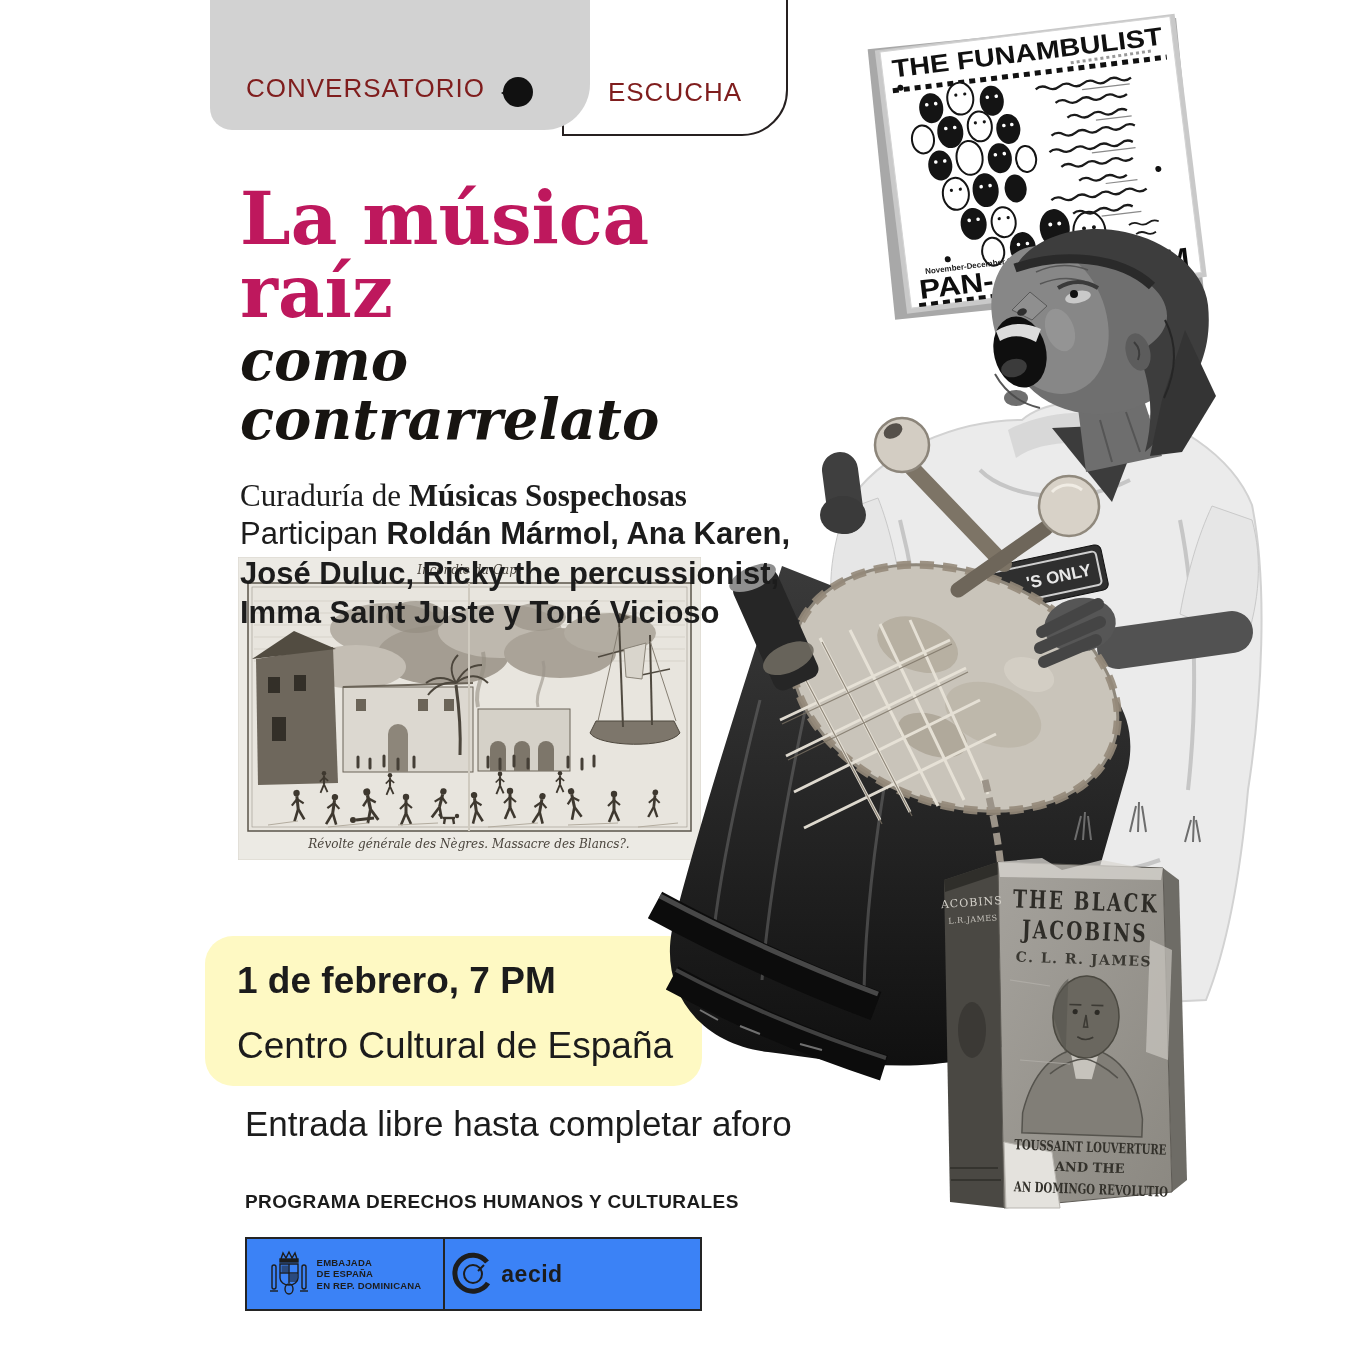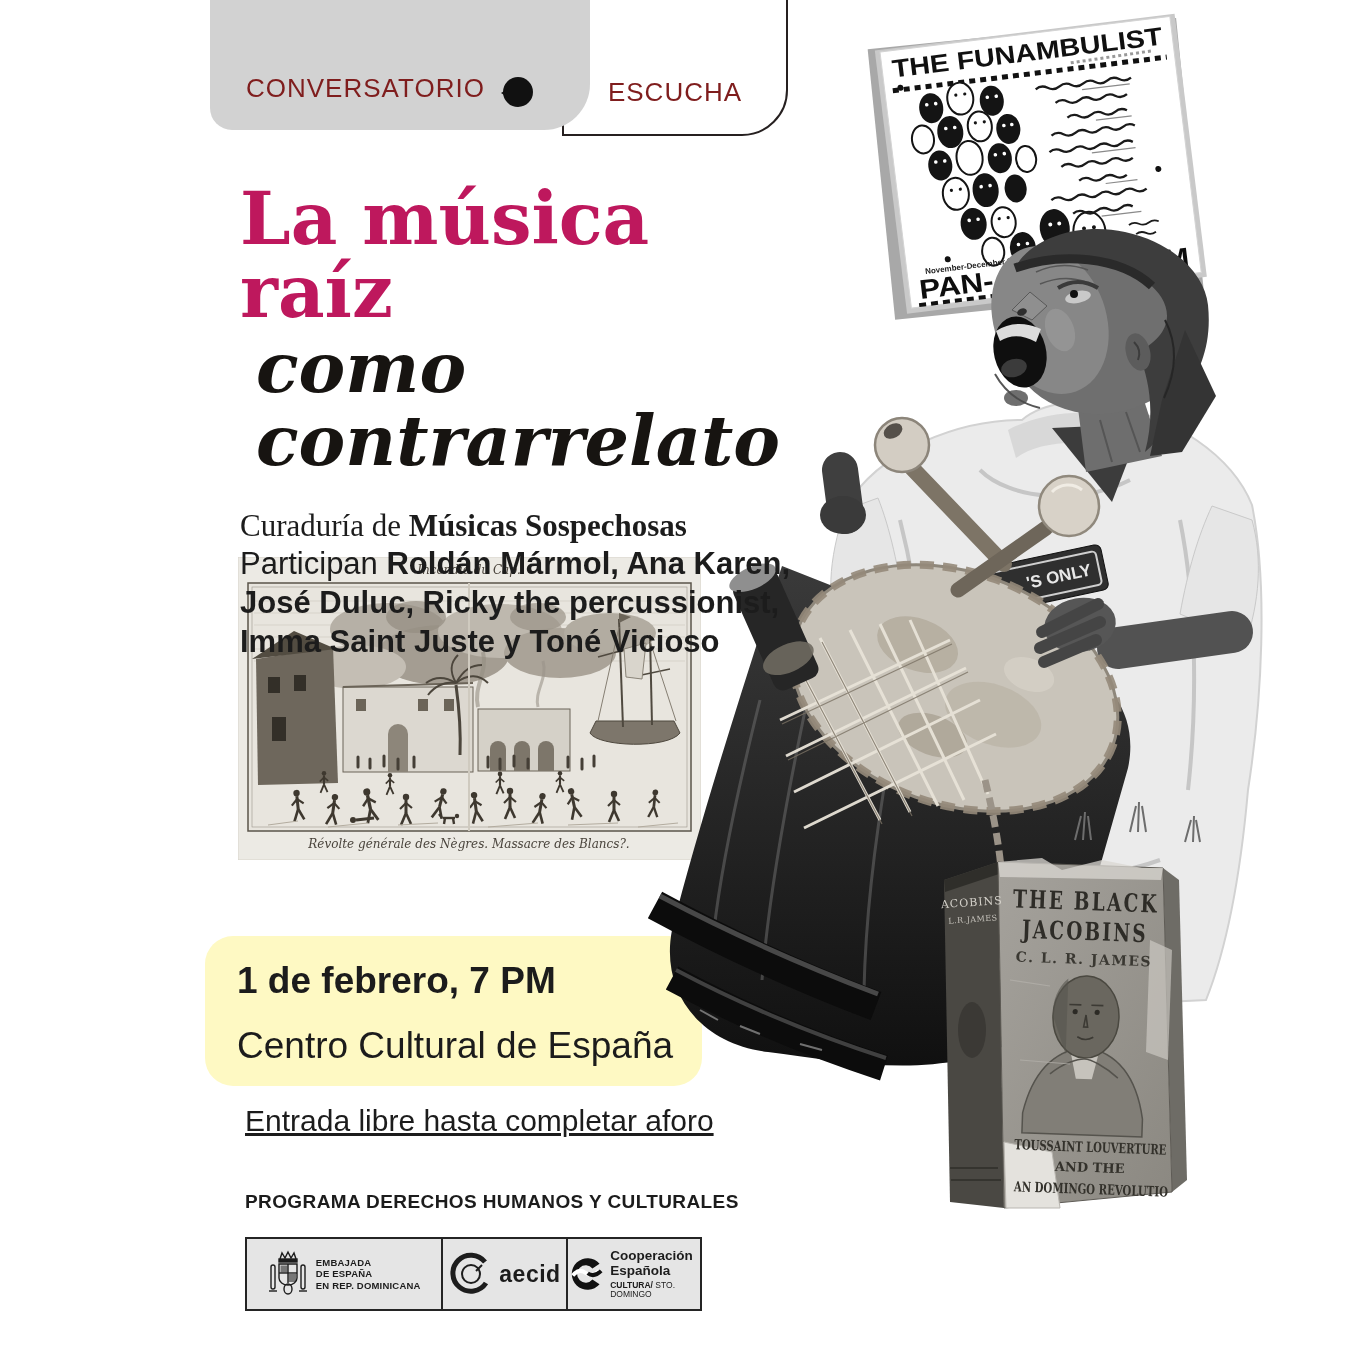--- a/index.html
+++ b/index.html
@@ -13,37 +13,37 @@
       border-radius:0 0 46px 22px;z-index:3;display:flex;align-items:flex-end;
       padding:0 0 26px 36px;box-sizing:border-box;}
   .tab-label{font-size:26px;letter-spacing:1px;color:#7f1d1d;font-weight:400;}
   .dot{display:inline-block;width:30px;height:30px;background:#111;border-radius:50%;
       margin-left:18px;position:relative;top:3px;}
   .dot::before{content:"";position:absolute;left:-7px;top:11px;border:5px solid transparent;
       border-right:8px solid #111;}
   
   .left-col{position:absolute;left:240px;top:182px;width:580px;z-index:6;}
   .title-1{font-family:"DejaVu Serif",serif;font-weight:700;font-size:72px;line-height:1.02;color:#be185d;}
-  .title-2{font-family:"DejaVu Serif",serif;font-weight:700;font-style:italic;font-size:70px;
-      line-height:1.05;color:#171411;margin-top:2px;margin-left:16px;}
+  .title-2{font-family:"DejaVu Serif",serif;font-weight:700;font-style:italic;font-size:56px;
+      line-height:1.05;color:#171411;margin-top:2px;}
   .curator{font-size:31px;margin-top:30px;font-family:Liberation Serif, serif;}
   .participants{font-size:31px;line-height:1.26;width:578px;}
   .b{font-weight:700;}
   
   .engraving{position:absolute;left:238px;top:557px;z-index:1;}
   
   .event-box{position:absolute;left:205px;top:936px;width:497px;height:150px;background:#fef9c3;
       border-radius:28px;z-index:2;padding:24px 0 0 32px;box-sizing:border-box;}
   .event-date{font-size:37px;font-weight:700;}
   .event-venue{font-size:37px;font-weight:400;margin-top:23px;}
-  .admission{position:absolute;left:245px;top:1104px;font-size:30px;z-index:6;text-decoration:underline;}
+  .admission{position:absolute;left:245px;top:1104px;font-size:35px;z-index:6;}
   .program{position:absolute;left:245px;top:1191px;font-size:19px;font-weight:600;letter-spacing:.4px;z-index:6;}
   
   .partners{position:absolute;left:245px;top:1237px;width:457px;height:74px;border:2px solid #242424;
-      display:flex;z-index:6;background:#e5e5e5;box-sizing:border-box;}
+      display:flex;z-index:6;background:#3b82f6;box-sizing:border-box;}
   .p-cell{display:flex;align-items:center;justify-content:center;gap:8px;box-sizing:border-box;height:100%;}
   .p-cell+.p-cell{border-left:2px solid #242424;}
   .cell-embassy{width:196px;}
   .cell-aecid{width:126px;gap:6px;}
   .cell-coop{flex:1;gap:7px;}
   .embassy-text{font-size:9.5px;font-weight:700;line-height:1.2;letter-spacing:.2px;}
   .aecid-label{font-size:23px;font-weight:700;letter-spacing:.5px;}
   .coop-text{line-height:1.1;}
   .coop-main{font-size:13.5px;font-weight:700;}
   .coop-sub{font-size:8.5px;margin-top:2px;}
@@ -238,32 +238,20 @@
         <div>EN REP. DOMINICANA</div>
       </div>
     </div>
     <div class="p-cell cell-aecid">
       <svg width="44" height="44" viewBox="0 0 44 44">
         <path d="M36 10 A18 18 0 1 0 37 31" fill="none" stroke="#1d1d1d" stroke-width="5"></path>
         <circle cx="22" cy="22" r="9" fill="none" stroke="#1d1d1d" stroke-width="2"></circle>
         <line x1="33" y1="13" x2="27" y2="19" stroke="#1d1d1d" stroke-width="2"></line>
       </svg>
       <span class="aecid-label">aecid</span>
-    </div>
-    <div class="p-cell cell-coop">
-      <svg width="42" height="42" viewBox="0 0 44 44">
-        <path d="M40 9 A20 20 0 1 0 40 35 L31 29 A11 11 0 1 1 31 15 Z" fill="#111"></path>
-        <path d="M6 24 q8 -10 17 -3 q8 6 16 -3" stroke="#fff" stroke-width="5" fill="none"></path>
-        <path d="M25 21 q8 6 17 -3" stroke="#111" stroke-width="5" fill="none"></path>
-      </svg>
-      <div class="coop-text">
-        <div class="coop-main">Cooperación</div>
-        <div class="coop-main">Española</div>
-        <div class="coop-sub"><span class="b">CULTURA/</span> <span>STO. DOMINGO</span></div>
-      </div>
     </div>
   </div>
 
   <svg class="art" viewBox="0 0 1350 1350">
 
     <g transform="translate(880,52) rotate(-7)">
       <rect x="-12" y="-4" width="310" height="272" fill="#a8a8a8" transform="rotate(1.2)"></rect>
       <rect x="-5" y="-2" width="302" height="265" fill="#c9c9c9"></rect>
       <rect x="0" y="0" width="292" height="258" fill="#ffffff" stroke="#d4d4d4"></rect>
       <text x="146" y="27" text-anchor="middle" font-size="25" font-weight="800" textLength="272" lengthAdjust="spacingAndGlyphs" fill="#101010">THE FUNAMBULIST</text>

